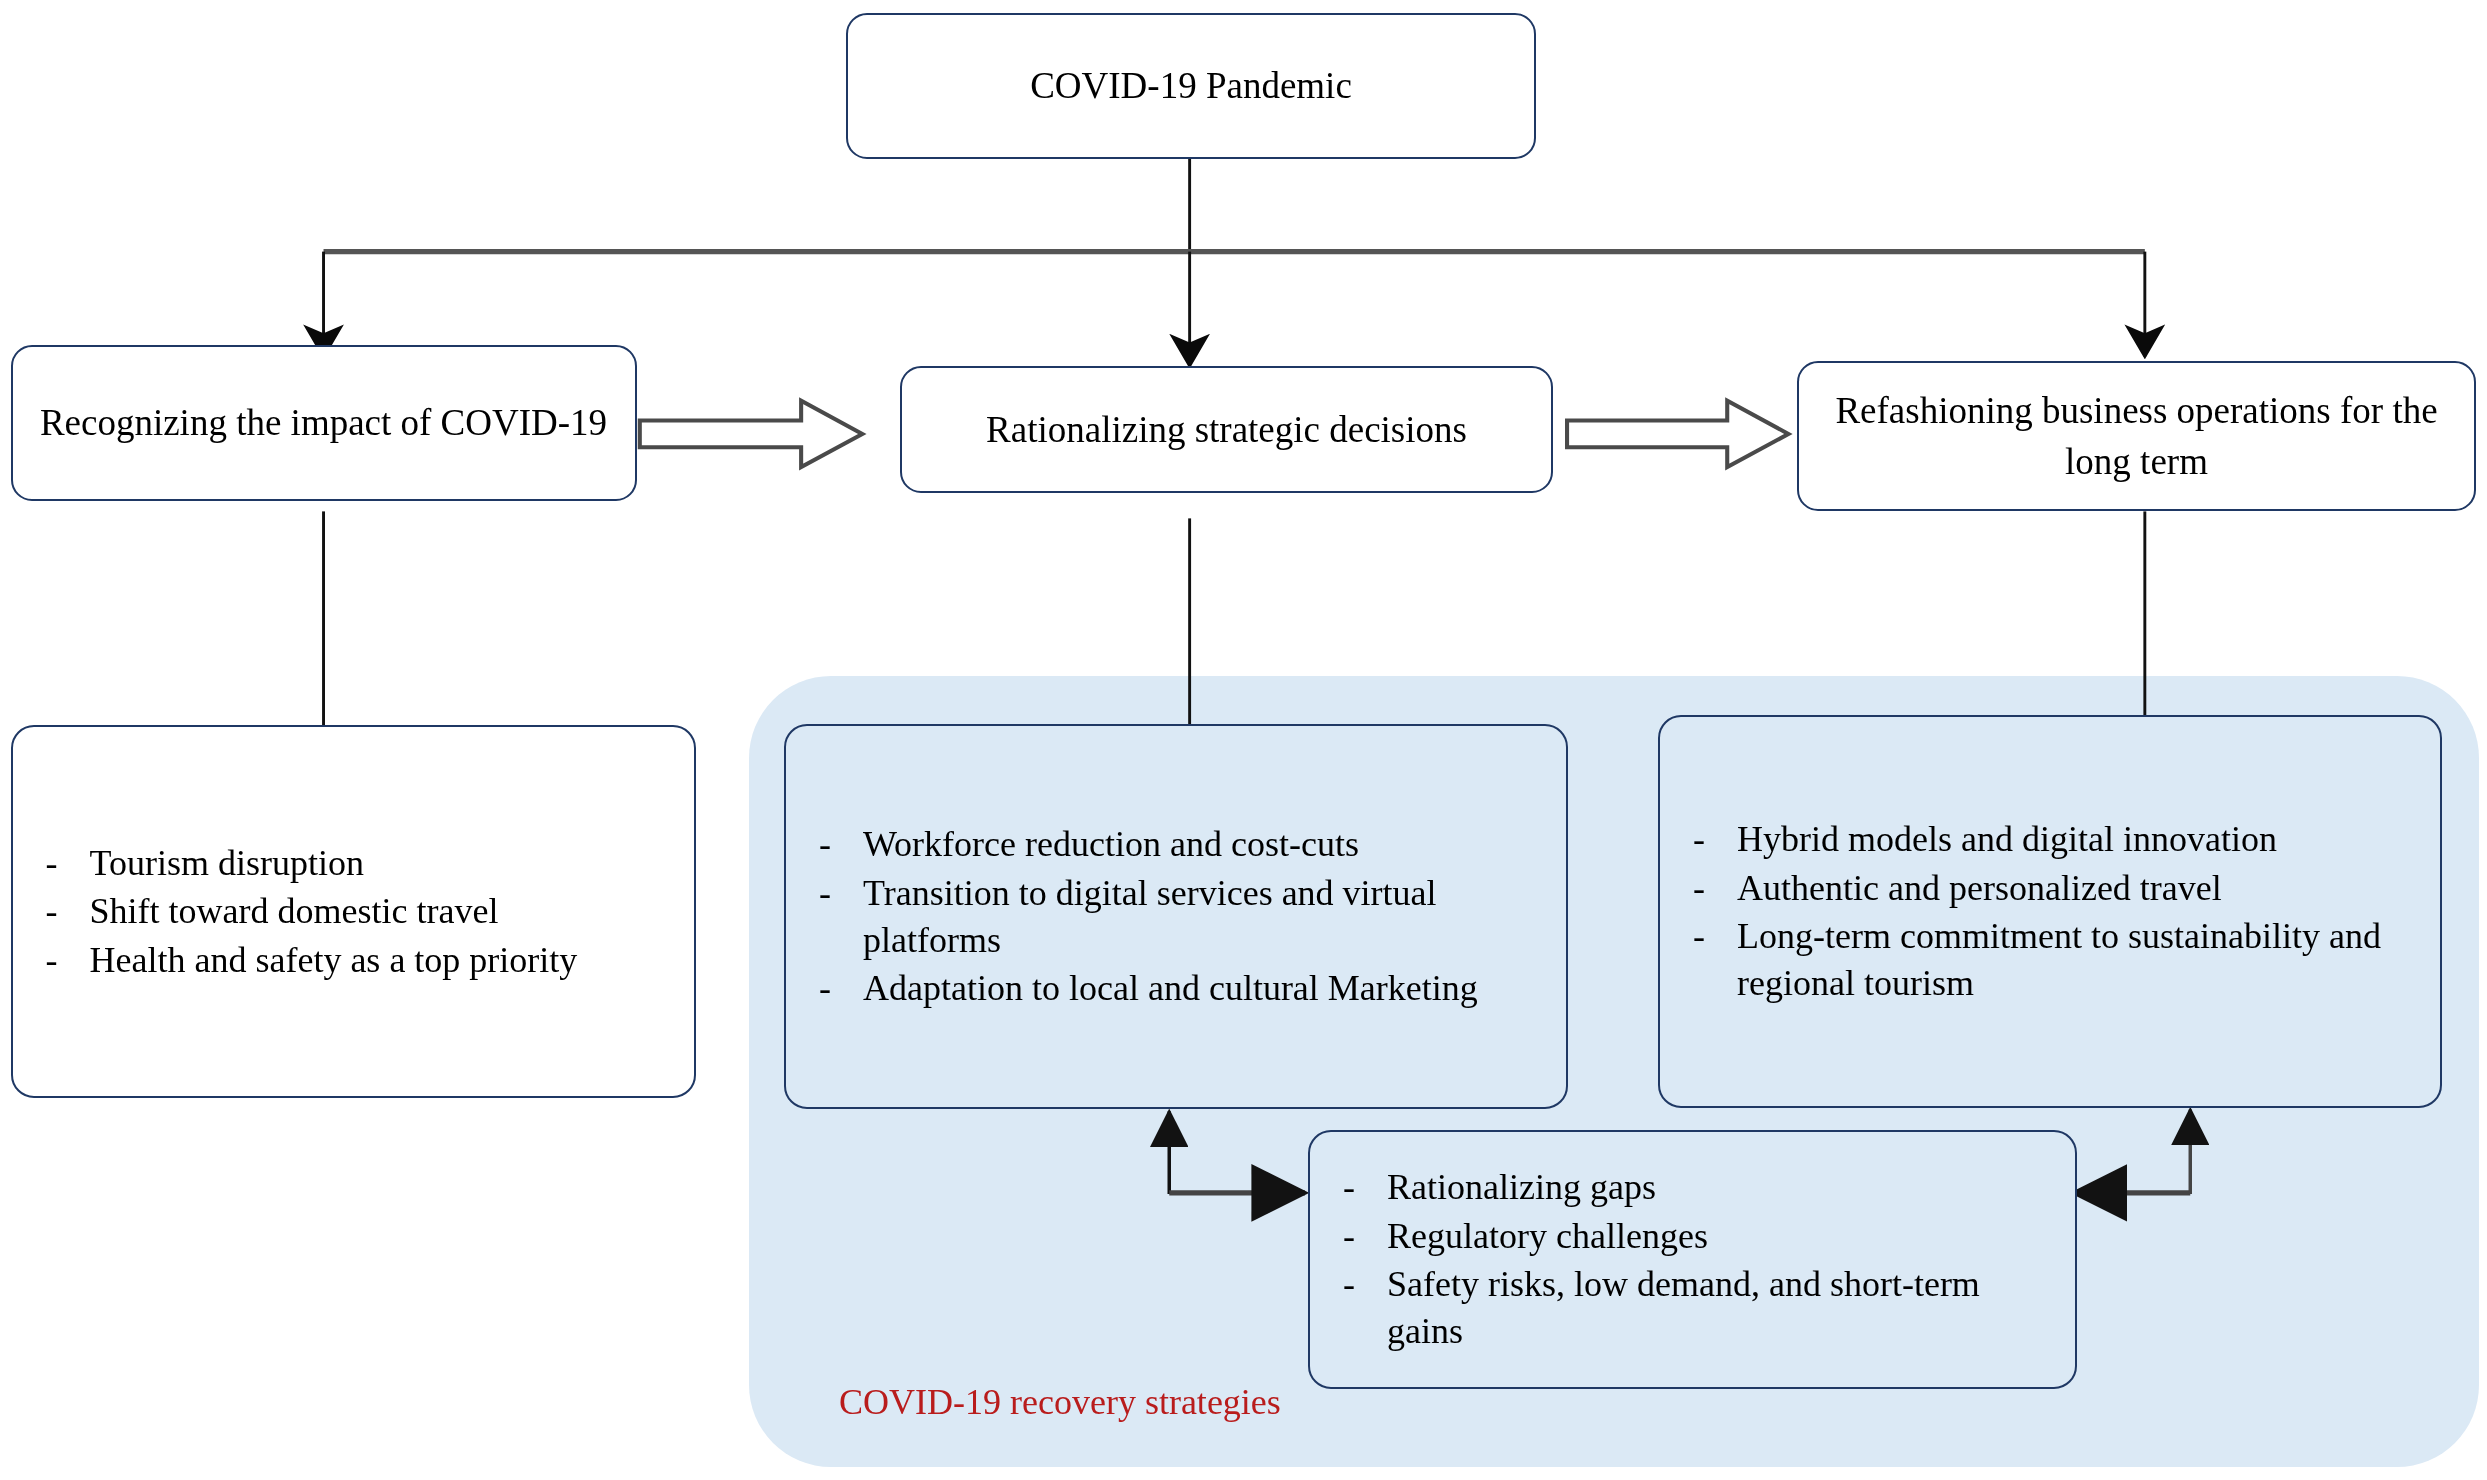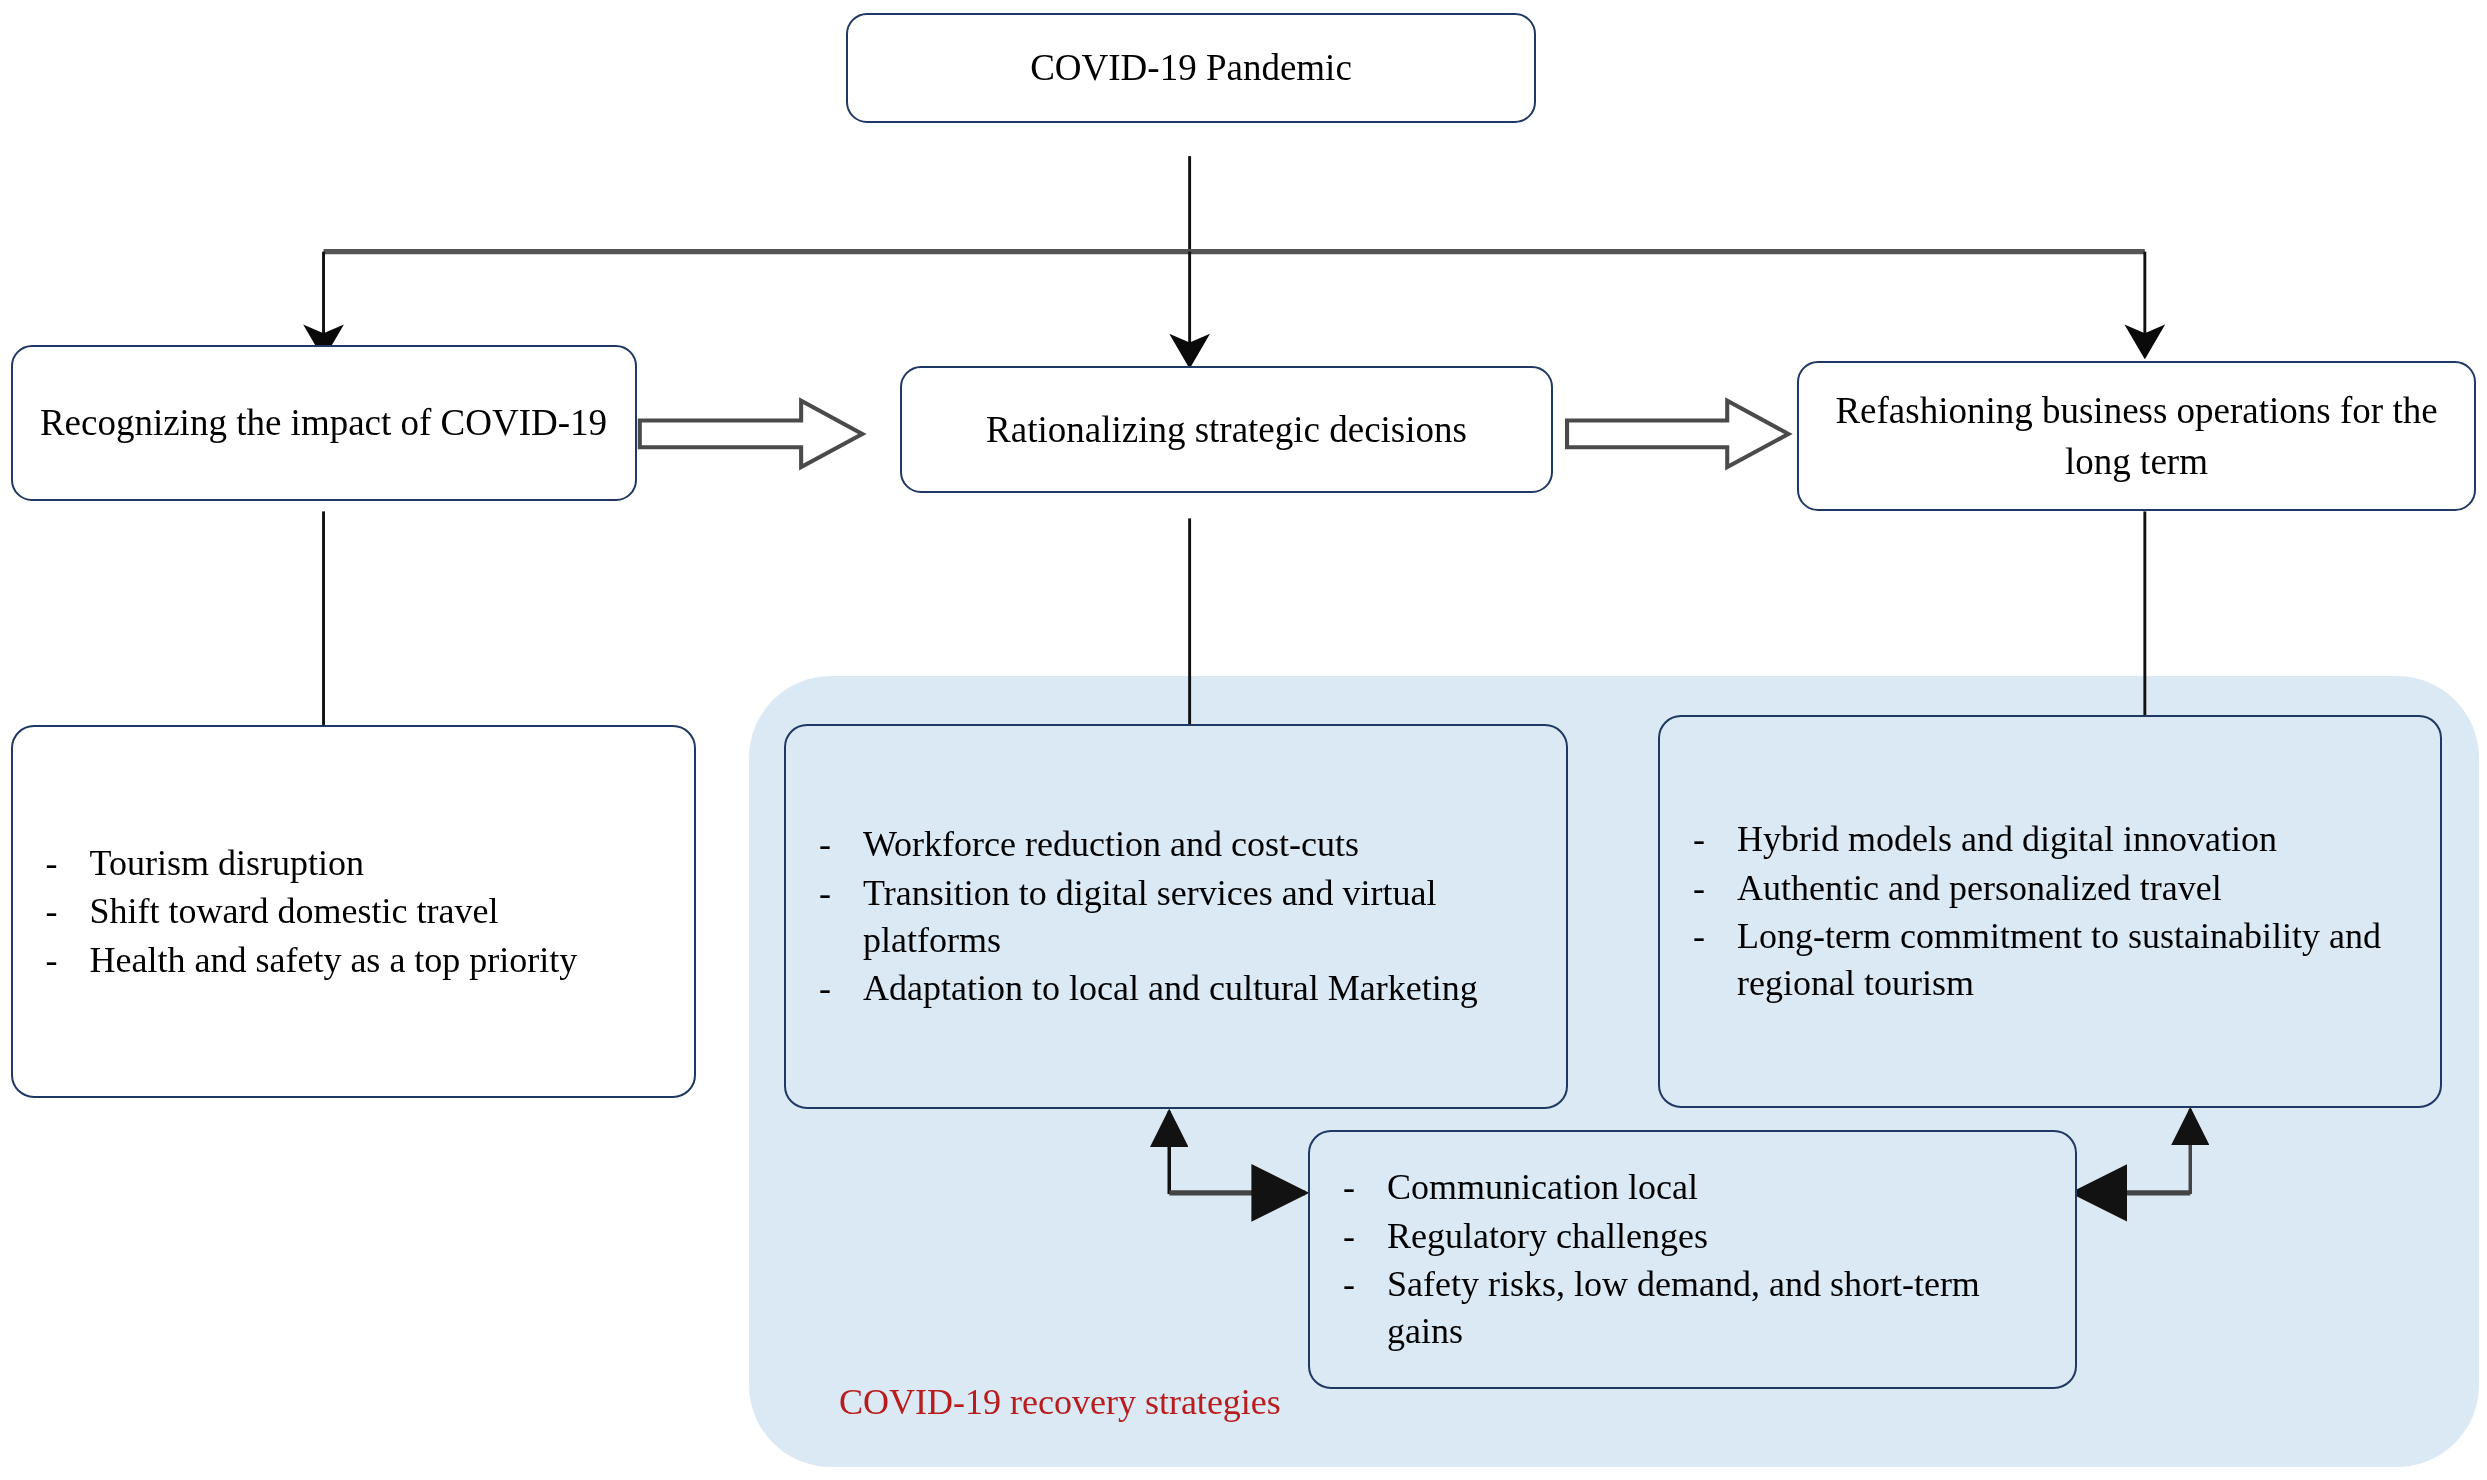--- a/index.html
+++ b/index.html
@@ -140,21 +140,21 @@
 
     <g>
       <path d="M1098,722 L1375,722 L1375,688 L1480,745 L1375,802 L1375,768 L1098,768 Z" fill="#ffffff" stroke="#4a4a4a" stroke-width="7" stroke-linejoin="miter"></path>
     </g>
 
     <g>
       <path d="M2690,722 L2965,722 L2965,688 L3070,745 L2965,802 L2965,768 L2690,768 Z" fill="#ffffff" stroke="#4a4a4a" stroke-width="7" stroke-linejoin="miter"></path>
     </g>
   </svg>
 
-  <div class="node" style="left:846px; top:13px; width:690px; height:110px;">
+  <div class="node" style="left:846px; top:13px; width:690px; height:146px;">
     <span class="node-text">COVID-19 Pandemic</span>
   </div>
 
   <div class="node" style="left:10.5px; top:345px; width:626px; height:156px;">
     <span class="node-text">Recognizing the impact of COVID-19</span>
   </div>
 
   <div class="node" style="left:900px; top:366px; width:653px; height:127px;">
     <span class="node-text">Rationalizing strategic decisions</span>
   </div>
@@ -211,21 +211,21 @@
         <span class="bullet-mark">-</span>
         <span class="bullet-text">Long-term commitment to sustainability and regional tourism</span>
       </div>
     </div>
   </div>
 
   <div class="listbox filled" style="left:1308px; top:1130px; width:769px; height:259px;">
     <div class="bullets">
       <div class="bullet-row">
         <span class="bullet-mark">-</span>
-        <span class="bullet-text">Communication local</span>
+        <span class="bullet-text">Rationalizing gaps</span>
       </div>
       <div class="bullet-row">
         <span class="bullet-mark">-</span>
         <span class="bullet-text">Regulatory challenges</span>
       </div>
       <div class="bullet-row">
         <span class="bullet-mark">-</span>
         <span class="bullet-text">Safety risks, low demand, and short-term gains</span>
       </div>
     </div>

